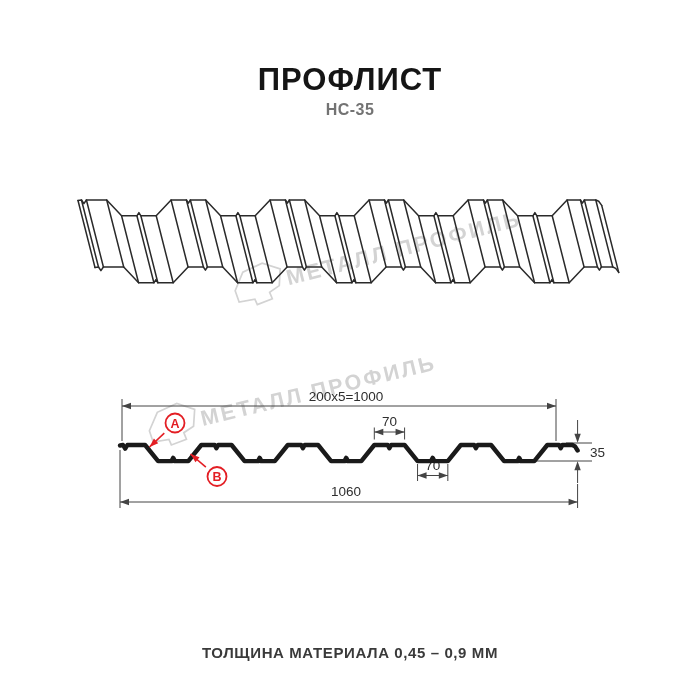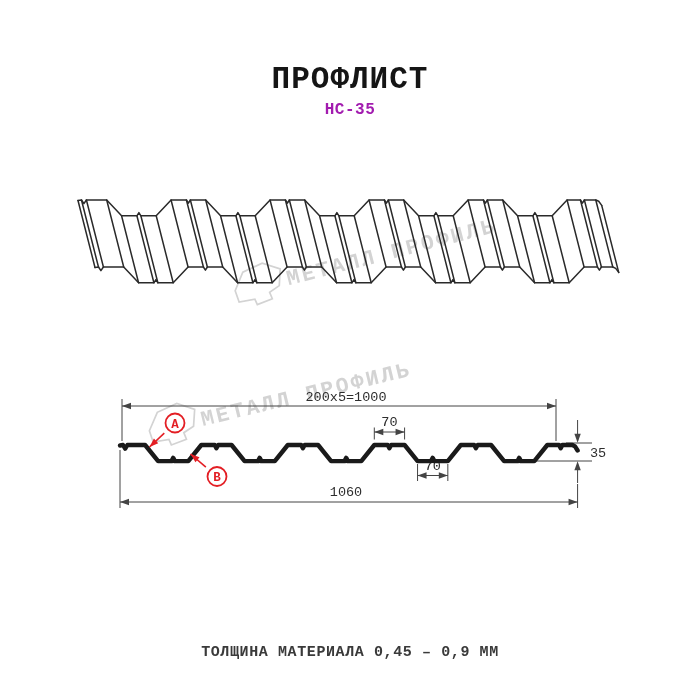--- a/index.html
+++ b/index.html
@@ -1,21 +1,21 @@
 <!DOCTYPE html>
 <html><head>
 <meta charset="utf-8">
 <style>
   html,body{margin:0;padding:0;background:#fff;}
   .page{position:relative;width:700px;height:700px;background:#fff;overflow:hidden;
-        font-family:Liberation Mono, monospace;}
+        font-family:Liberation Sans, sans-serif;}
   .title{position:absolute;top:62px;left:0;width:700px;text-align:center;
          font-size:31px;font-weight:bold;letter-spacing:1px;color:#151515;}
   .subtitle{position:absolute;top:101px;left:0;width:700px;text-align:center;
-            font-size:16px;font-weight:bold;letter-spacing:0.5px;color:#a21caf;}
+            font-size:16px;font-weight:bold;letter-spacing:0.5px;color:#737373;}
   .note{position:absolute;top:644px;left:0;width:700px;text-align:center;
         font-size:15px;font-weight:bold;letter-spacing:0.6px;color:#3a3a3a;}
   svg.drawing{position:absolute;top:0;left:0;}
 </style>
 </head>
 <body>
 
 <div class="page">
   <div class="title">ПРОФЛИСТ</div>
   <div class="subtitle">НС-35</div>

